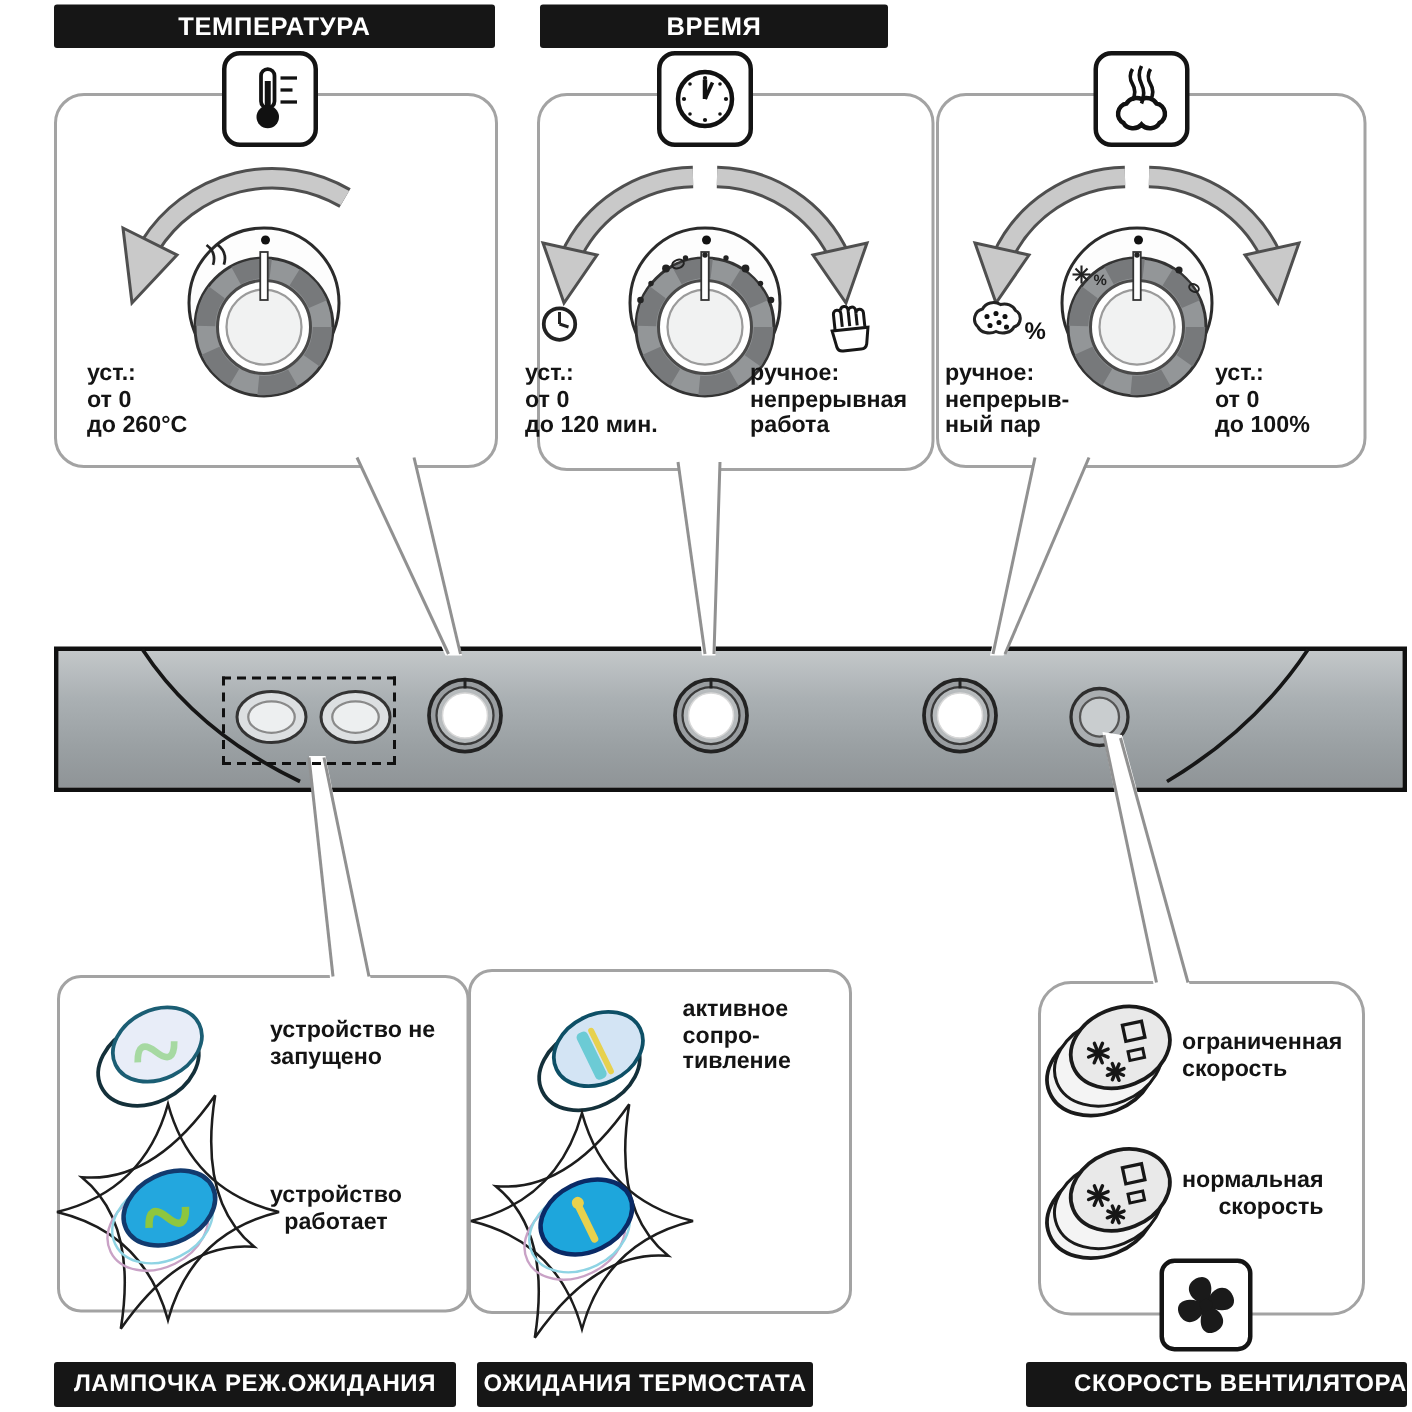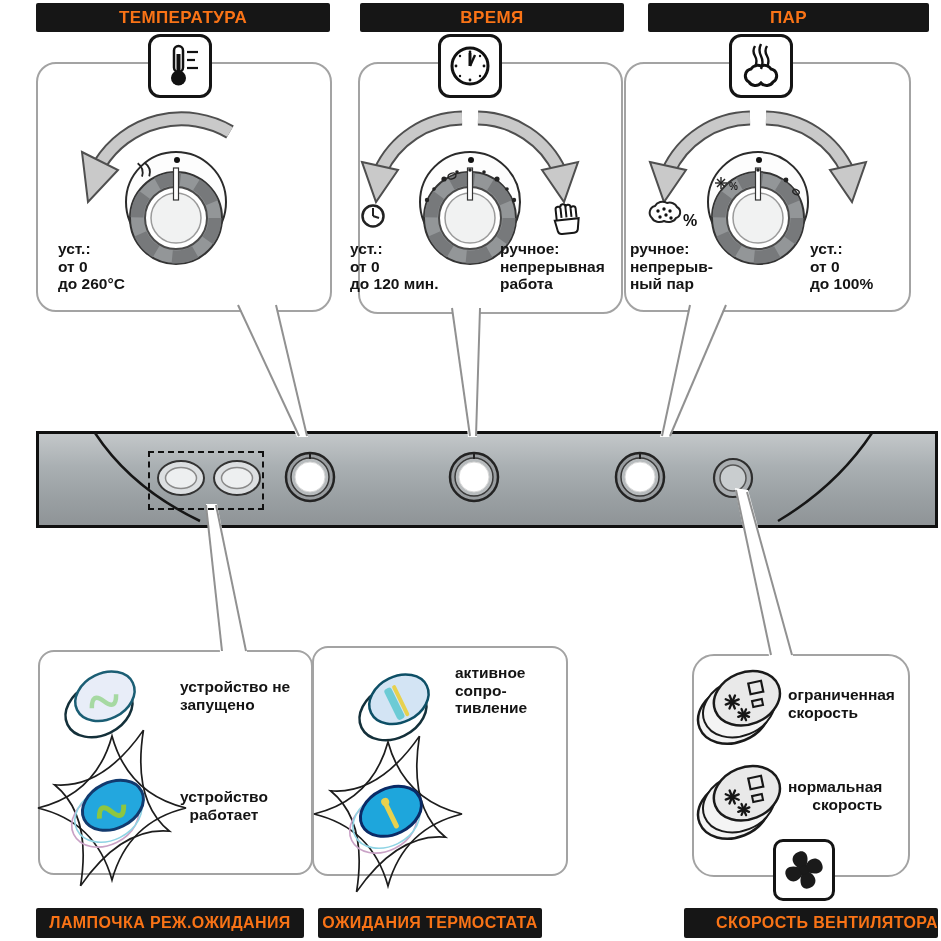--- a/index.html
+++ b/index.html
@@ -1,18 +1,18 @@
 <!DOCTYPE html>
 <html><head>
 <meta charset="utf-8">
 <style>
   html,body{margin:0;padding:0;background:#fff;}
   #canvas{position:relative;width:941px;height:941px;background:#fff;overflow:hidden;
           font-family:"Liberation Sans",sans-serif;}
-  .bar{position:absolute;background:#161616;color:#f97316;display:flex;align-items:center;
+  .bar{position:absolute;background:#161616;color:#ffffff;display:flex;align-items:center;
        justify-content:center;font-weight:700;font-size:17px;letter-spacing:.4px;z-index:4;
        border-radius:2px;}
   .cbox{position:absolute;background:#fff;border:2px solid #a3a3a3;border-radius:20px;z-index:1;}
   .icon-sq{position:absolute;background:#fff;border:3px solid #141414;border-radius:12px;
        display:flex;align-items:center;justify-content:center;z-index:4;}
   .strip{position:absolute;left:36px;top:431px;width:896px;height:91px;z-index:1;
        border:3px solid #101010;
        background:linear-gradient(180deg,#c3c7c9 0%,#aab0b3 35%,#9aa0a3 70%,#8f9497 100%);}
   .dashed{position:absolute;left:148px;top:451px;width:112px;height:55px;
        border:2.5px dashed #101010;z-index:4;}
@@ -226,22 +226,21 @@
       <ellipse cx="2" cy="-2" rx="32" ry="23" fill="#1ea6dc" stroke="#0a2a66" stroke-width="3"></ellipse>
       <circle cx="1" cy="-13" r="4" fill="#e8d14d"></circle>
       <rect x="-2" y="-14" width="5" height="30" rx="2.5" fill="#e8d14d"></rect>
     </g>
 
     <use href="#fbtn" transform="translate(743,702) rotate(-22)"></use>
     <use href="#fbtn" transform="translate(743,797) rotate(-22)"></use>
   </svg>
 
   <div class="bar" style="left:36px;top:3px;width:294px;height:29px;">ТЕМПЕРАТУРА</div>
-  <div class="bar" style="left:360px;top:3px;width:264px;height:29px;">ВРЕМЯ</div>
-  <div class="bar" style="left:648px;top:3px;width:281px;height:29px;">ПАР</div>
+  <div class="bar" style="left:360px;top:3px;width:232px;height:29px;">ВРЕМЯ</div>
 
   <div class="icon-sq" style="left:148px;top:34px;width:58px;height:58px;">
     <svg width="52" height="52" viewBox="0 0 52 52">
       <rect x="20" y="6" width="9" height="26" rx="4.5" fill="#fff" stroke="#111" stroke-width="2.5"></rect>
       <line x1="24.5" y1="14" x2="24.5" y2="32" stroke="#111" stroke-width="4"></line>
       <circle cx="24.5" cy="38" r="7.5" fill="#111"></circle>
       <line x1="33" y1="12" x2="44" y2="12" stroke="#111" stroke-width="2.2"></line>
       <line x1="33" y1="20" x2="41" y2="20" stroke="#111" stroke-width="2.2"></line>
       <line x1="33" y1="28" x2="44" y2="28" stroke="#111" stroke-width="2.2"></line>
     </svg>

